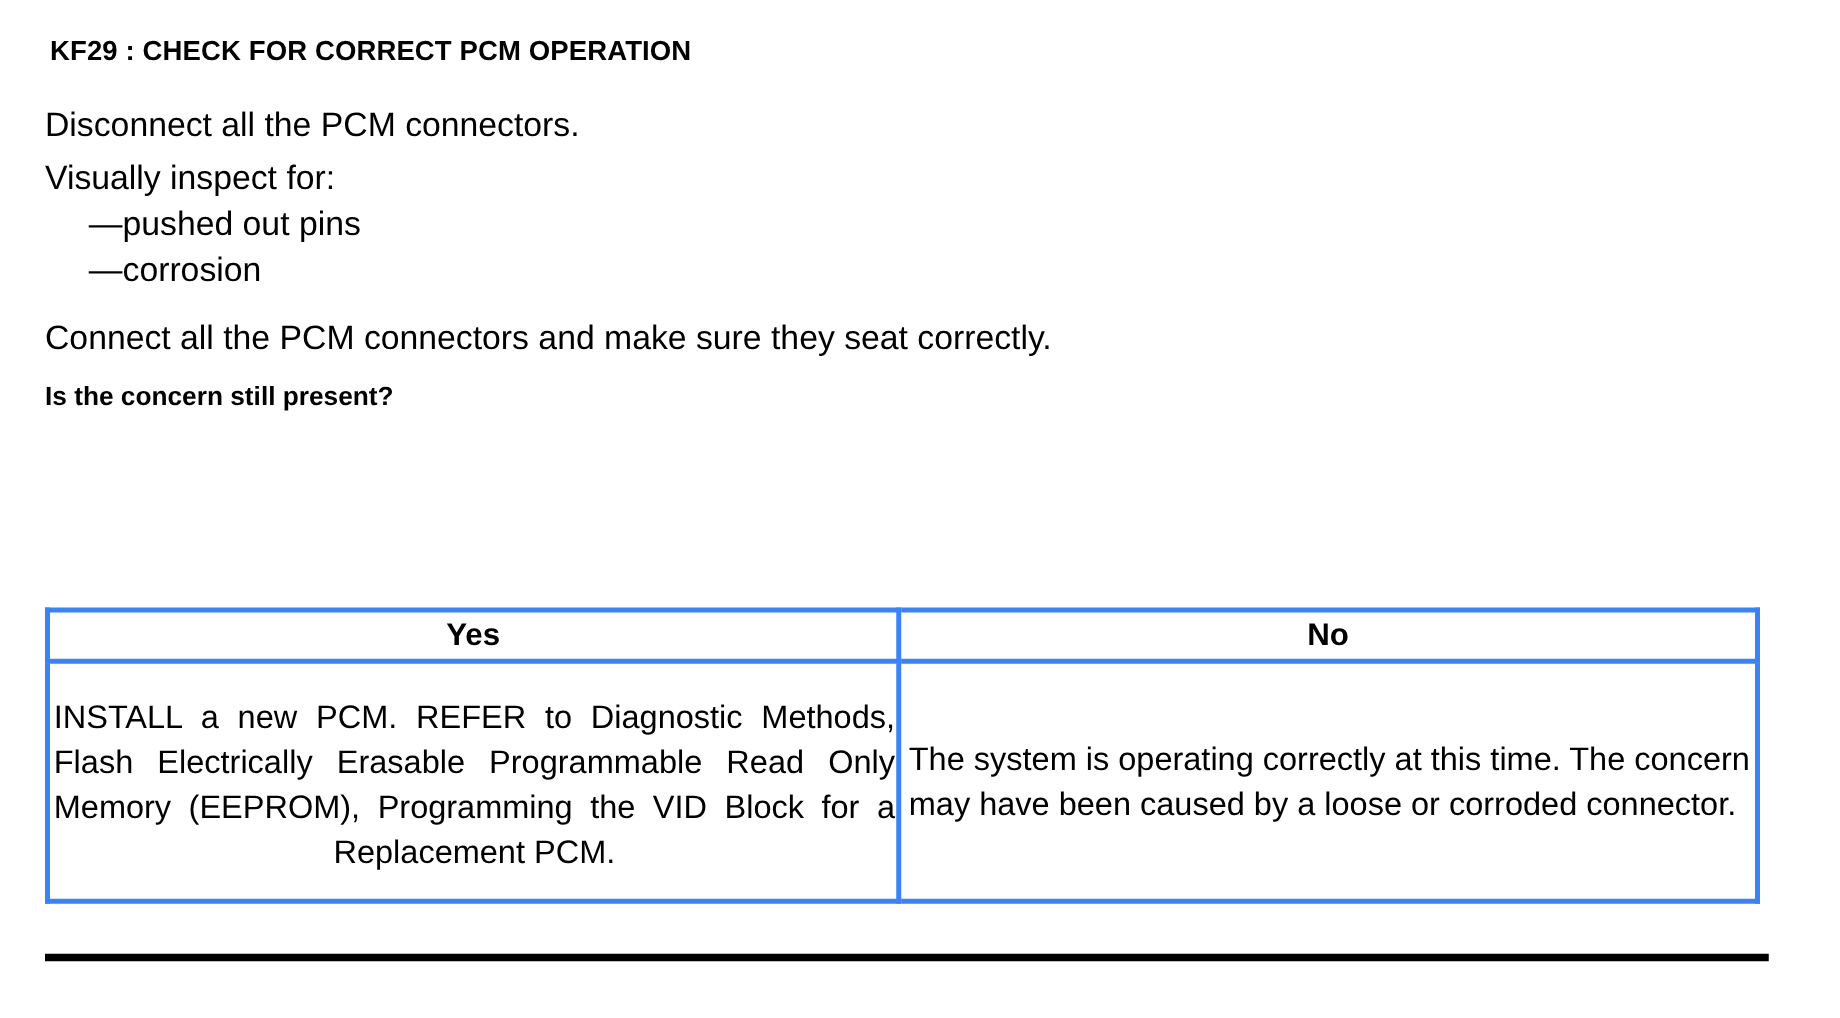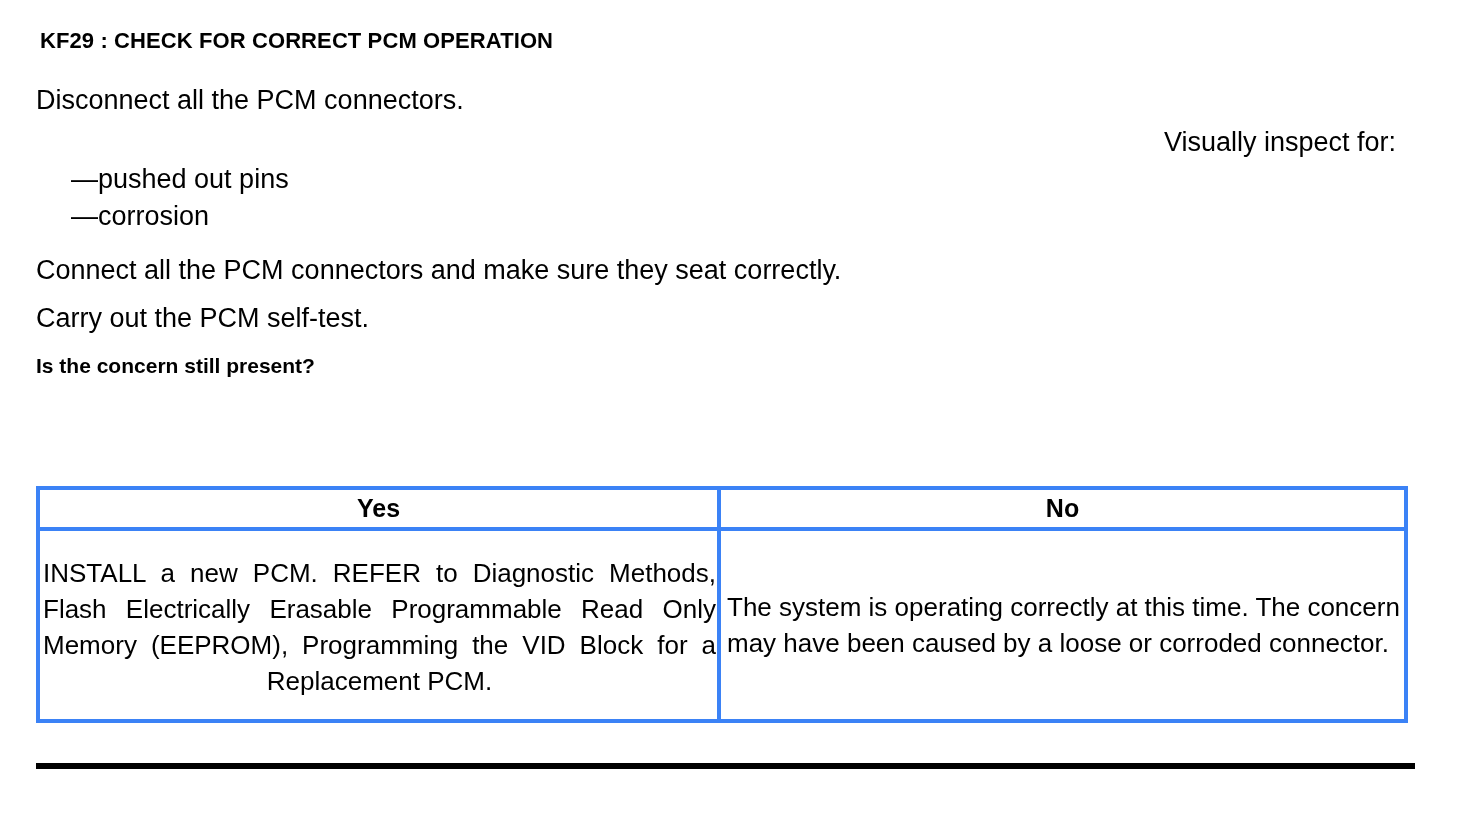--- a/index.html
+++ b/index.html
@@ -51,21 +51,20 @@
     font-weight: bold;
     font-size: 21px;
   }
   .instr-line.sub {
     padding-left: 35px;
     font-size: 27px;
     line-height: 37px;
   }
   .instr-line.tight {
     line-height: 37px;
-    text-align: right;
   }
   .gap-small { height: 11px; }
 
   
   .result-table {
     position: absolute;
     left: 36px;
     top: 486px;
     width: 1368px;
     border-collapse: collapse;
@@ -127,21 +126,20 @@
 
   <div class="step-title">KF29 : CHECK FOR CORRECT PCM OPERATION</div>
 
   <div class="instructions">
     <div class="instr-line">Disconnect all the PCM connectors.</div>
     <div class="instr-line tight">Visually inspect for:</div>
     <div class="instr-line sub">—pushed out pins</div>
     <div class="instr-line sub">—corrosion</div>
     <div class="gap-small"></div>
     <div class="instr-line">Connect all the PCM connectors and make sure they seat correctly.</div>
-    <div class="instr-line">Carry out the PCM self-test.</div>
     <div class="instr-line bold">Is the concern still present?</div>
   </div>
 
   <table class="result-table">
     <colgroup>
       <col class="col-yes">
       <col class="col-no">
     </colgroup>
     <thead>
       <tr>

